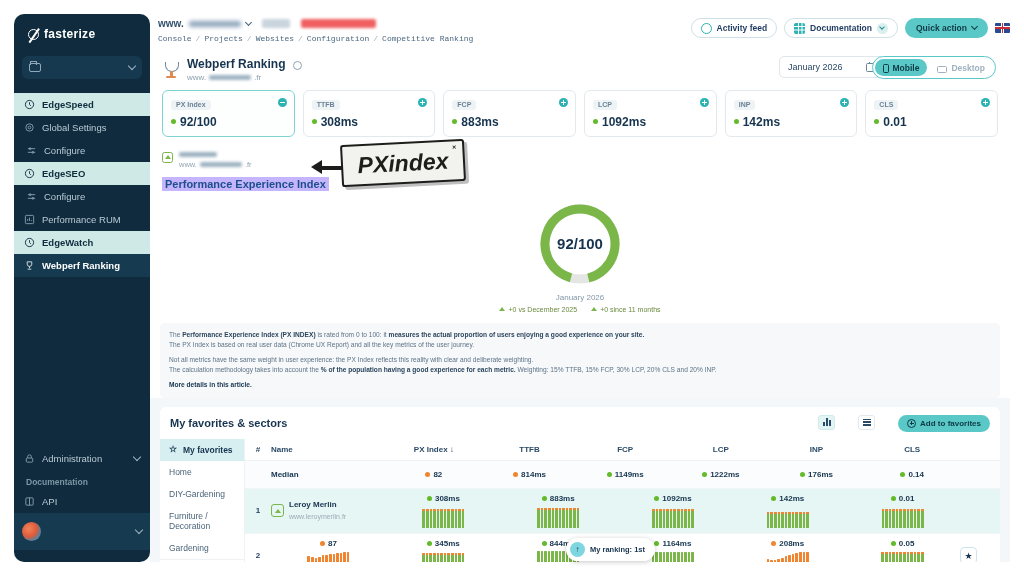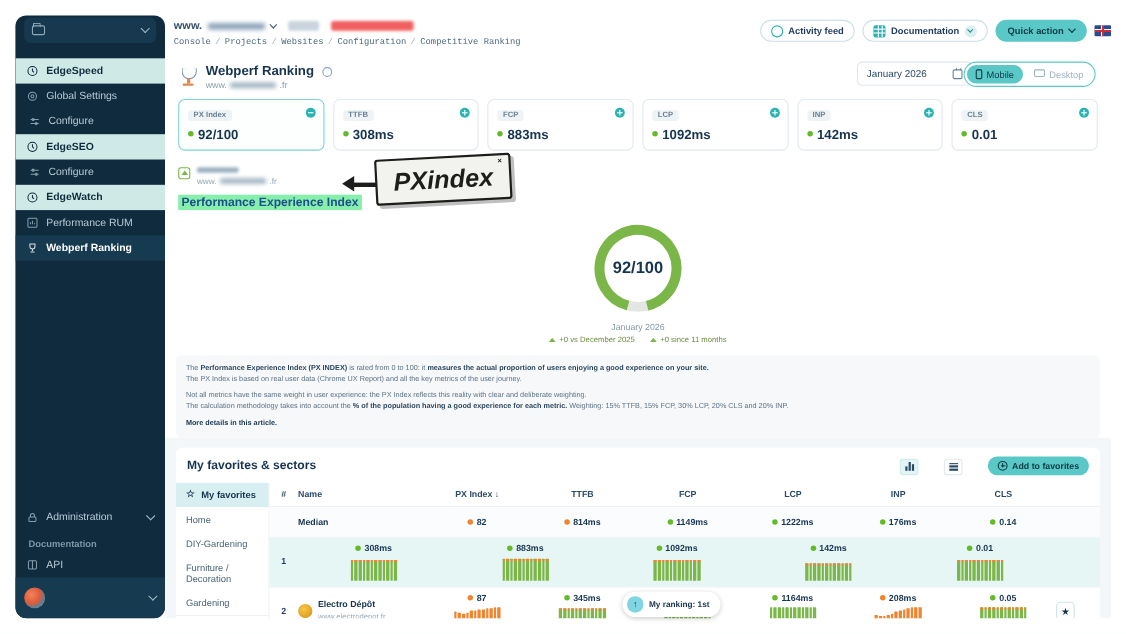--- a/index.html
+++ b/index.html
@@ -39,21 +39,21 @@
     display:flex; align-items:center; gap:7px; padding:6px 10px;
     color:#b9cad6; font-size:9.5px; position:relative;
   }
   .nav-item .ic { width:11px; height:11px; flex:0 0 auto; opacity:.85; display:flex;align-items:center;justify-content:center;}
   .nav-item.group { background:#cfe9e6; color:#0f2b3d; font-weight:bold; }
   .nav-item.group .ic { opacity:1; }
   .nav-item.active { background:#163a4f; color:#ffffff; font-weight:bold; }
   .nav-item.sub { padding-left:12px; }
 
   .sb-spacer{flex:1;}
-  .sb-bottom { padding-bottom:0; }
+  .sb-bottom { padding-bottom:12px; }
   .sb-section { color:#7d96a6; font-size:8.5px; font-weight:bold; padding:7px 12px 3px; }
   .user-row {
     display:flex; align-items:center; gap:6px; padding:9px 8px;
     background:#163a4f;
   }
   .avatar { width:19px;height:19px;border-radius:50%;flex:0 0 auto;
     background:radial-gradient(circle at 35% 35%, #f0845a, #e05a3a 45%, #5b7f96 70%, #9fc0d2);
     filter:blur(.4px);}
   .user-txt{flex:1;}
 
@@ -103,21 +103,21 @@
   .info-ic { width:9px;height:9px;border:1.2px solid #8ba4b6;border-radius:50%;display:inline-block;margin-left:4px;vertical-align:middle;}
   .sub-url { font-size:8px; color:#8ba0b0; margin-top:2px; display:flex; align-items:center; gap:3px;}
   .sub-blur{height:5px;width:42px;border-radius:2px;background:#9fb3c2;filter:blur(1.7px);}
 
   .date-ctl { position:absolute; right:126px; top:8px; width:105px; border:1px solid #dfe7ec; border-radius:5px;
               padding:5px 8px; font-size:9px; color:#2b4a66; display:flex; justify-content:space-between; align-items:center; background:#fff;}
   .cal-ic{width:9px;height:9px;border:1.2px solid #6b8598;border-radius:1.5px;position:relative;}
   .cal-ic:before{content:"";position:absolute;top:-2px;left:1.5px;width:1px;height:2px;background:#6b8598;box-shadow:4px 0 0 #6b8598;}
   .dev-toggle { position:absolute; right:14px; top:8px; display:flex; align-items:center; gap:2px;
                 border:1px solid #5bc8c8; border-radius:13px; padding:2px; background:#fff;}
-  .dev-opt { display:flex; align-items:flex-start; gap:4px; border-radius:11px; padding:3.5px 8px; font-size:8.5px; color:#9fb2bf; font-weight:normal;}
+  .dev-opt { display:flex; align-items:flex-end; gap:4px; border-radius:11px; padding:3.5px 8px; font-size:8.5px; color:#9fb2bf; font-weight:bold;}
   .dev-opt.on { background:#5bc8c8; color:#0d3a45; }
   .phone-ic{width:6px;height:9px;border:1.3px solid currentColor;border-radius:1.5px;}
   .mon-ic{width:10px;height:7px;border:1.3px solid currentColor;border-radius:1.5px;}
 
   
   .cards { display:flex; gap:8px; padding:0 12px 9px; background:#fff;}
   .card { flex:1; border:1px solid #e2e9ee; border-radius:6px; padding:6px 8px 7px; background:#fff; position:relative;}
   .card.sel { border-color:#7ed4d4; background:#fdffff; }
   .card-label { display:inline-block; background:#eef3f6; border-radius:3px; padding:1.5px 5px; font-size:7px; color:#6b8296; font-weight:bold;}
   .card-val { margin-top:5px; font-size:12px; font-weight:bold; color:#16344f; display:flex; align-items:center; gap:4px;}
@@ -128,41 +128,41 @@
   .pm i{position:relative;display:block;width:5px;height:1.2px;background:#fff;}
   .pm.plus i:after{content:"";position:absolute;left:1.9px;top:-1.9px;width:1.2px;height:5px;background:#fff;}
 
   
   .px-panel { background:#fff; margin:0; }
   .px-head { display:flex; align-items:flex-start; gap:6px; padding:6px 12px 2px;}
   .fav-ic{width:11px;height:11px;border:1.3px solid #7ab648;border-radius:2.5px;display:flex;align-items:center;justify-content:center;}
   .fav-ic i{display:block;width:0;height:0;border-left:3px solid transparent;border-right:3px solid transparent;border-bottom:4px solid #7ab648;}
   .px-head-blur{height:5px;width:38px;border-radius:2px;background:#9db1c0;filter:blur(1.6px);}
   .px-head-sub{font-size:7.5px;color:#93a6b4;display:flex;gap:3px;align-items:center;margin-top:3px;}
-  .px-title { margin:6px 12px 0; font-size:11px; font-weight:bold; color:#1d4f8c; background:#86efac; display:inline-block; padding:1px 3px;}
+  .px-title { margin:6px 12px 0; font-size:11px; font-weight:bold; color:#1d4f8c; background:#c4b5fd; display:inline-block; padding:1px 3px;}
 
   .gauge-wrap { display:flex; flex-direction:column; align-items:center; padding:9px 0 4px;}
   .gauge { width:88px;height:88px; position:relative; }
   .gauge svg{transform:rotate(0deg);}
   .gauge-val{position:absolute;inset:0;display:flex;align-items:center;justify-content:center;font-size:15px;font-weight:bold;color:#16344f;}
   .gauge-month{font-size:8px;color:#8498a8;margin-top:5px;}
   .gauge-deltas{display:flex;gap:14px;margin-top:4px;}
   .delta{font-size:7px;color:#6b8a3f;display:flex;align-items:center;gap:3px;}
   .tri{width:0;height:0;border-left:3px solid transparent;border-right:3px solid transparent;border-bottom:4px solid #7ab648;}
 
   .explain { margin:6px 10px 0; background:#f6f8fa; border-radius:5px; padding:7px 9px; font-size:6.6px; color:#5d7386; line-height:1.55;}
   .explain b{color:#2c465e;}
   .explain .sp{height:5px;}
   .explain a{color:#16344f;font-weight:bold;text-decoration:none;}
 
   
   .fav-panel{ margin:9px 10px 0; background:#fff; border-radius:6px; overflow:hidden;}
   .fav-head{display:flex;align-items:center;justify-content:space-between;padding:8px 10px 7px;}
   .fav-title{font-size:11px;font-weight:bold;color:#16344f;}
-  .fav-actions{display:flex;align-items:flex-end;gap:23px;}
+  .fav-actions{display:flex;align-items:flex-start;gap:23px;}
   .sq-btn{width:17px;height:15px;border:1px solid #e1e9ee;border-radius:3px;display:flex;align-items:center;justify-content:center;background:#fff;}
   .sq-btn.on{background:#e3f4f4;border-color:#cdeceb;}
   .bars-ic{display:flex;align-items:flex-end;gap:1px;height:8px;}
   .bars-ic i{width:2px;background:#2b4a66;display:block;}
   .sort-ic{display:flex;flex-direction:column;gap:1.5px;}
   .sort-ic i{display:block;width:8px;height:1.4px;background:#2b4a66;}
   .add-fav{display:flex;align-items:center;gap:4px;background:#5bc8c8;color:#0d3a45;border-radius:11px;padding:4px 9px;font-size:8px;font-weight:bold;}
   .plus-circ{width:9px;height:9px;border:1.2px solid #0d3a45;border-radius:50%;position:relative;}
   .plus-circ:before,.plus-circ:after{content:"";position:absolute;background:#0d3a45;}
   .plus-circ:before{left:1.6px;right:1.6px;top:3.3px;height:1px;}
@@ -209,20 +209,24 @@
           padding:4px 10px 4px 4px;box-shadow:0 1px 5px rgba(0,0,0,.22);font-size:7.5px;font-weight:bold;color:#16344f;}
   .myrank .ic{width:15px;height:15px;border-radius:50%;background:#7fd6e0;display:flex;align-items:center;justify-content:center;}
   .myrank .ic b{font-size:8px;color:#0d3a45;}
 </style>
 </head>
 <body>
 
 <div class="page">
 
   <div class="sidebar">
+    <div class="brand">
+      <span class="brand-logo"></span>
+      <span class="brand-name">fasterize</span>
+    </div>
 
     <div class="project-select">
       <span class="folder-ic"></span>
       <span class="blur-lines">
         <span class="blur-line w1"></span><span class="blur-line w2"></span>
       </span>
       <span class="chev"></span>
     </div>
 
     <div class="nav">
@@ -266,37 +270,37 @@
       <div class="nav-item sub">
         <span class="ic">
           <svg width="11" height="11" viewBox="0 0 24 24" fill="none" stroke="#9db2c0" stroke-width="2">
               <path d="M4 8h16M4 16h16"></path>
               <circle cx="9" cy="8" r="2"></circle>
               <circle cx="15" cy="16" r="2"></circle>
             </svg>
         </span>
         <span>Configure</span>
       </div>
+      <div class="nav-item">
+        <span class="ic">
+          <svg width="11" height="11" viewBox="0 0 24 24" fill="none" stroke="#9db2c0" stroke-width="2">
+              <rect x="3" y="3" width="18" height="18" rx="2"></rect>
+              <path d="M8 15v-4M12 15V8M16 15v-2"></path>
+            </svg>
+        </span>
+        <span>Performance RUM</span>
+      </div>
       <div class="nav-item group">
         <span class="ic">
           <svg width="11" height="11" viewBox="0 0 24 24" fill="none" stroke="#0f2b3d" stroke-width="2">
               <circle cx="12" cy="12" r="9"></circle>
               <path d="M12 7v5l3 3"></path>
             </svg>
         </span>
         <span>EdgeWatch</span>
-      </div>
-      <div class="nav-item">
-        <span class="ic">
-          <svg width="11" height="11" viewBox="0 0 24 24" fill="none" stroke="#9db2c0" stroke-width="2">
-              <rect x="3" y="3" width="18" height="18" rx="2"></rect>
-              <path d="M8 15v-4M12 15V8M16 15v-2"></path>
-            </svg>
-        </span>
-        <span>Performance RUM</span>
       </div>
       <div class="nav-item active">
         <span class="ic">
           <svg width="11" height="11" viewBox="0 0 24 24" fill="none" stroke="#ffffff" stroke-width="2">
               <path d="M7 4h10v5a5 5 0 0 1-10 0z"></path>
               <path d="M12 14v4M8 20h8"></path>
             </svg>
         </span>
         <span>Webperf Ranking</span>
       </div>
@@ -620,20 +624,31 @@
                 <span class="m-val">
                   <span class="bullet"></span>
                   <span>0.14</span>
                 </span>
               </span>
             <span class="c-star"></span>
           </div>
 
           <div class="row hl">
             <span class="c-num" style="font-weight:bold;font-size:8px">1</span>
+            <span class="c-name">
+              <span class="site">
+                <span class="site-logo lm">
+                    <i></i>
+                  </span>
+                <span>
+                  <span class="site-name" style="display:block">Leroy Merlin</span>
+                  <span class="site-url">www.leroymerlin.fr</span>
+                </span>
+              </span>
+            </span>
             <span class="m-cell">
               <span class="m-val">
                   <span class="bullet"></span>
                   <span>308ms</span>
                 </span>
               <span class="spark">
                   <i style="height: 19px; background: rgb(122, 182, 72); box-shadow: rgb(240, 132, 47) 0px 2px 0px inset;"></i>
                   <i style="height: 19px; background: rgb(122, 182, 72); box-shadow: rgb(240, 132, 47) 0px 2px 0px inset;"></i>
                   <i style="height: 19px; background: rgb(122, 182, 72); box-shadow: rgb(240, 132, 47) 0px 2px 0px inset;"></i>
                   <i style="height: 19px; background: rgb(122, 182, 72); box-shadow: rgb(240, 132, 47) 0px 2px 0px inset;"></i>
@@ -725,29 +740,20 @@
                   <i style="height: 19px; background: rgb(122, 182, 72); box-shadow: rgb(240, 132, 47) 0px 2px 0px inset;"></i>
                   <i style="height: 19px; background: rgb(122, 182, 72); box-shadow: rgb(240, 132, 47) 0px 2px 0px inset;"></i>
                   <i style="height: 19px; background: rgb(122, 182, 72); box-shadow: rgb(240, 132, 47) 0px 2px 0px inset;"></i>
                 </span>
             </span>
             <span class="c-star"></span>
           </div>
 
           <div class="row">
             <span class="c-num" style="font-weight:bold;font-size:8px">2</span>
-            <span class="c-name">
-              <span class="site">
-                <span class="site-logo ed"></span>
-                <span>
-                  <span class="site-name" style="display:block">Electro Dépôt</span>
-                  <span class="site-url">www.electrodepot.fr</span>
-                </span>
-              </span>
-            </span>
             <span class="m-cell">
               <span class="m-val">
                   <span class="bullet orange"></span>
                   <span>87</span>
                 </span>
               <span class="spark">
                   <i style="height: 17px; background: rgb(240, 132, 47);"></i>
                   <i style="height: 16px; background: rgb(240, 132, 47);"></i>
                   <i style="height: 15px; background: rgb(240, 132, 47);"></i>
                   <i style="height: 16px; background: rgb(240, 132, 47);"></i>

